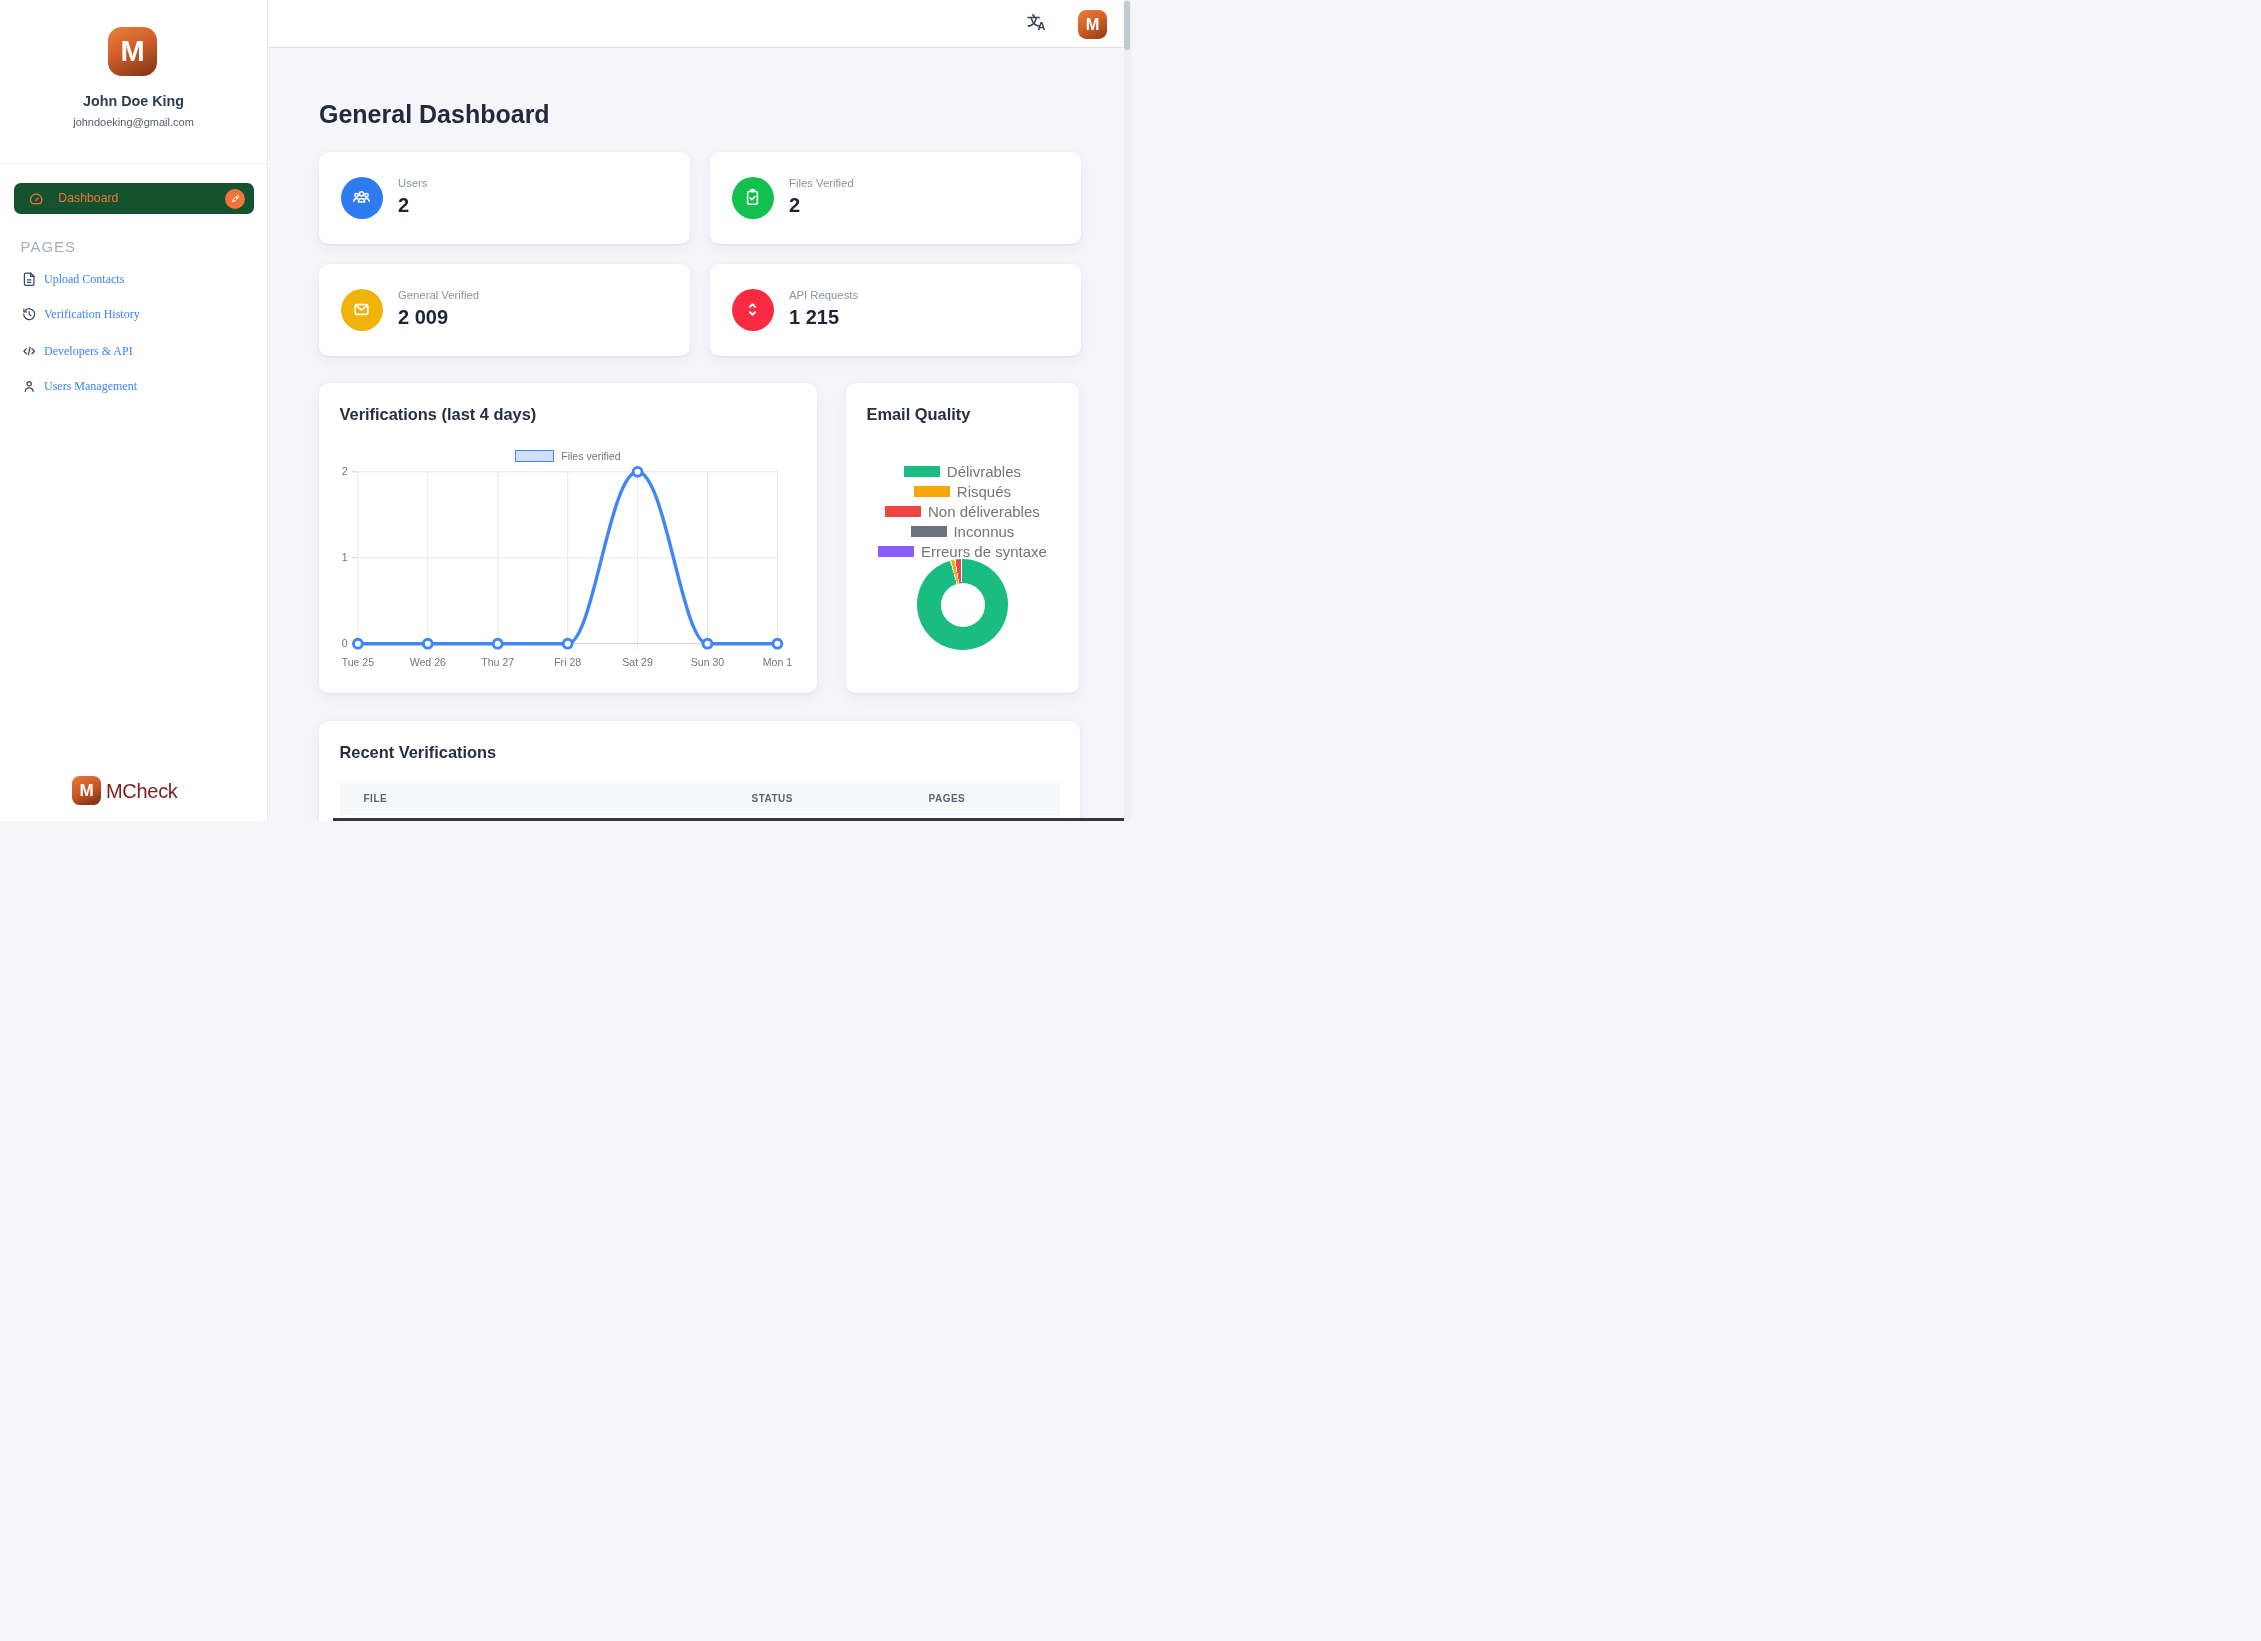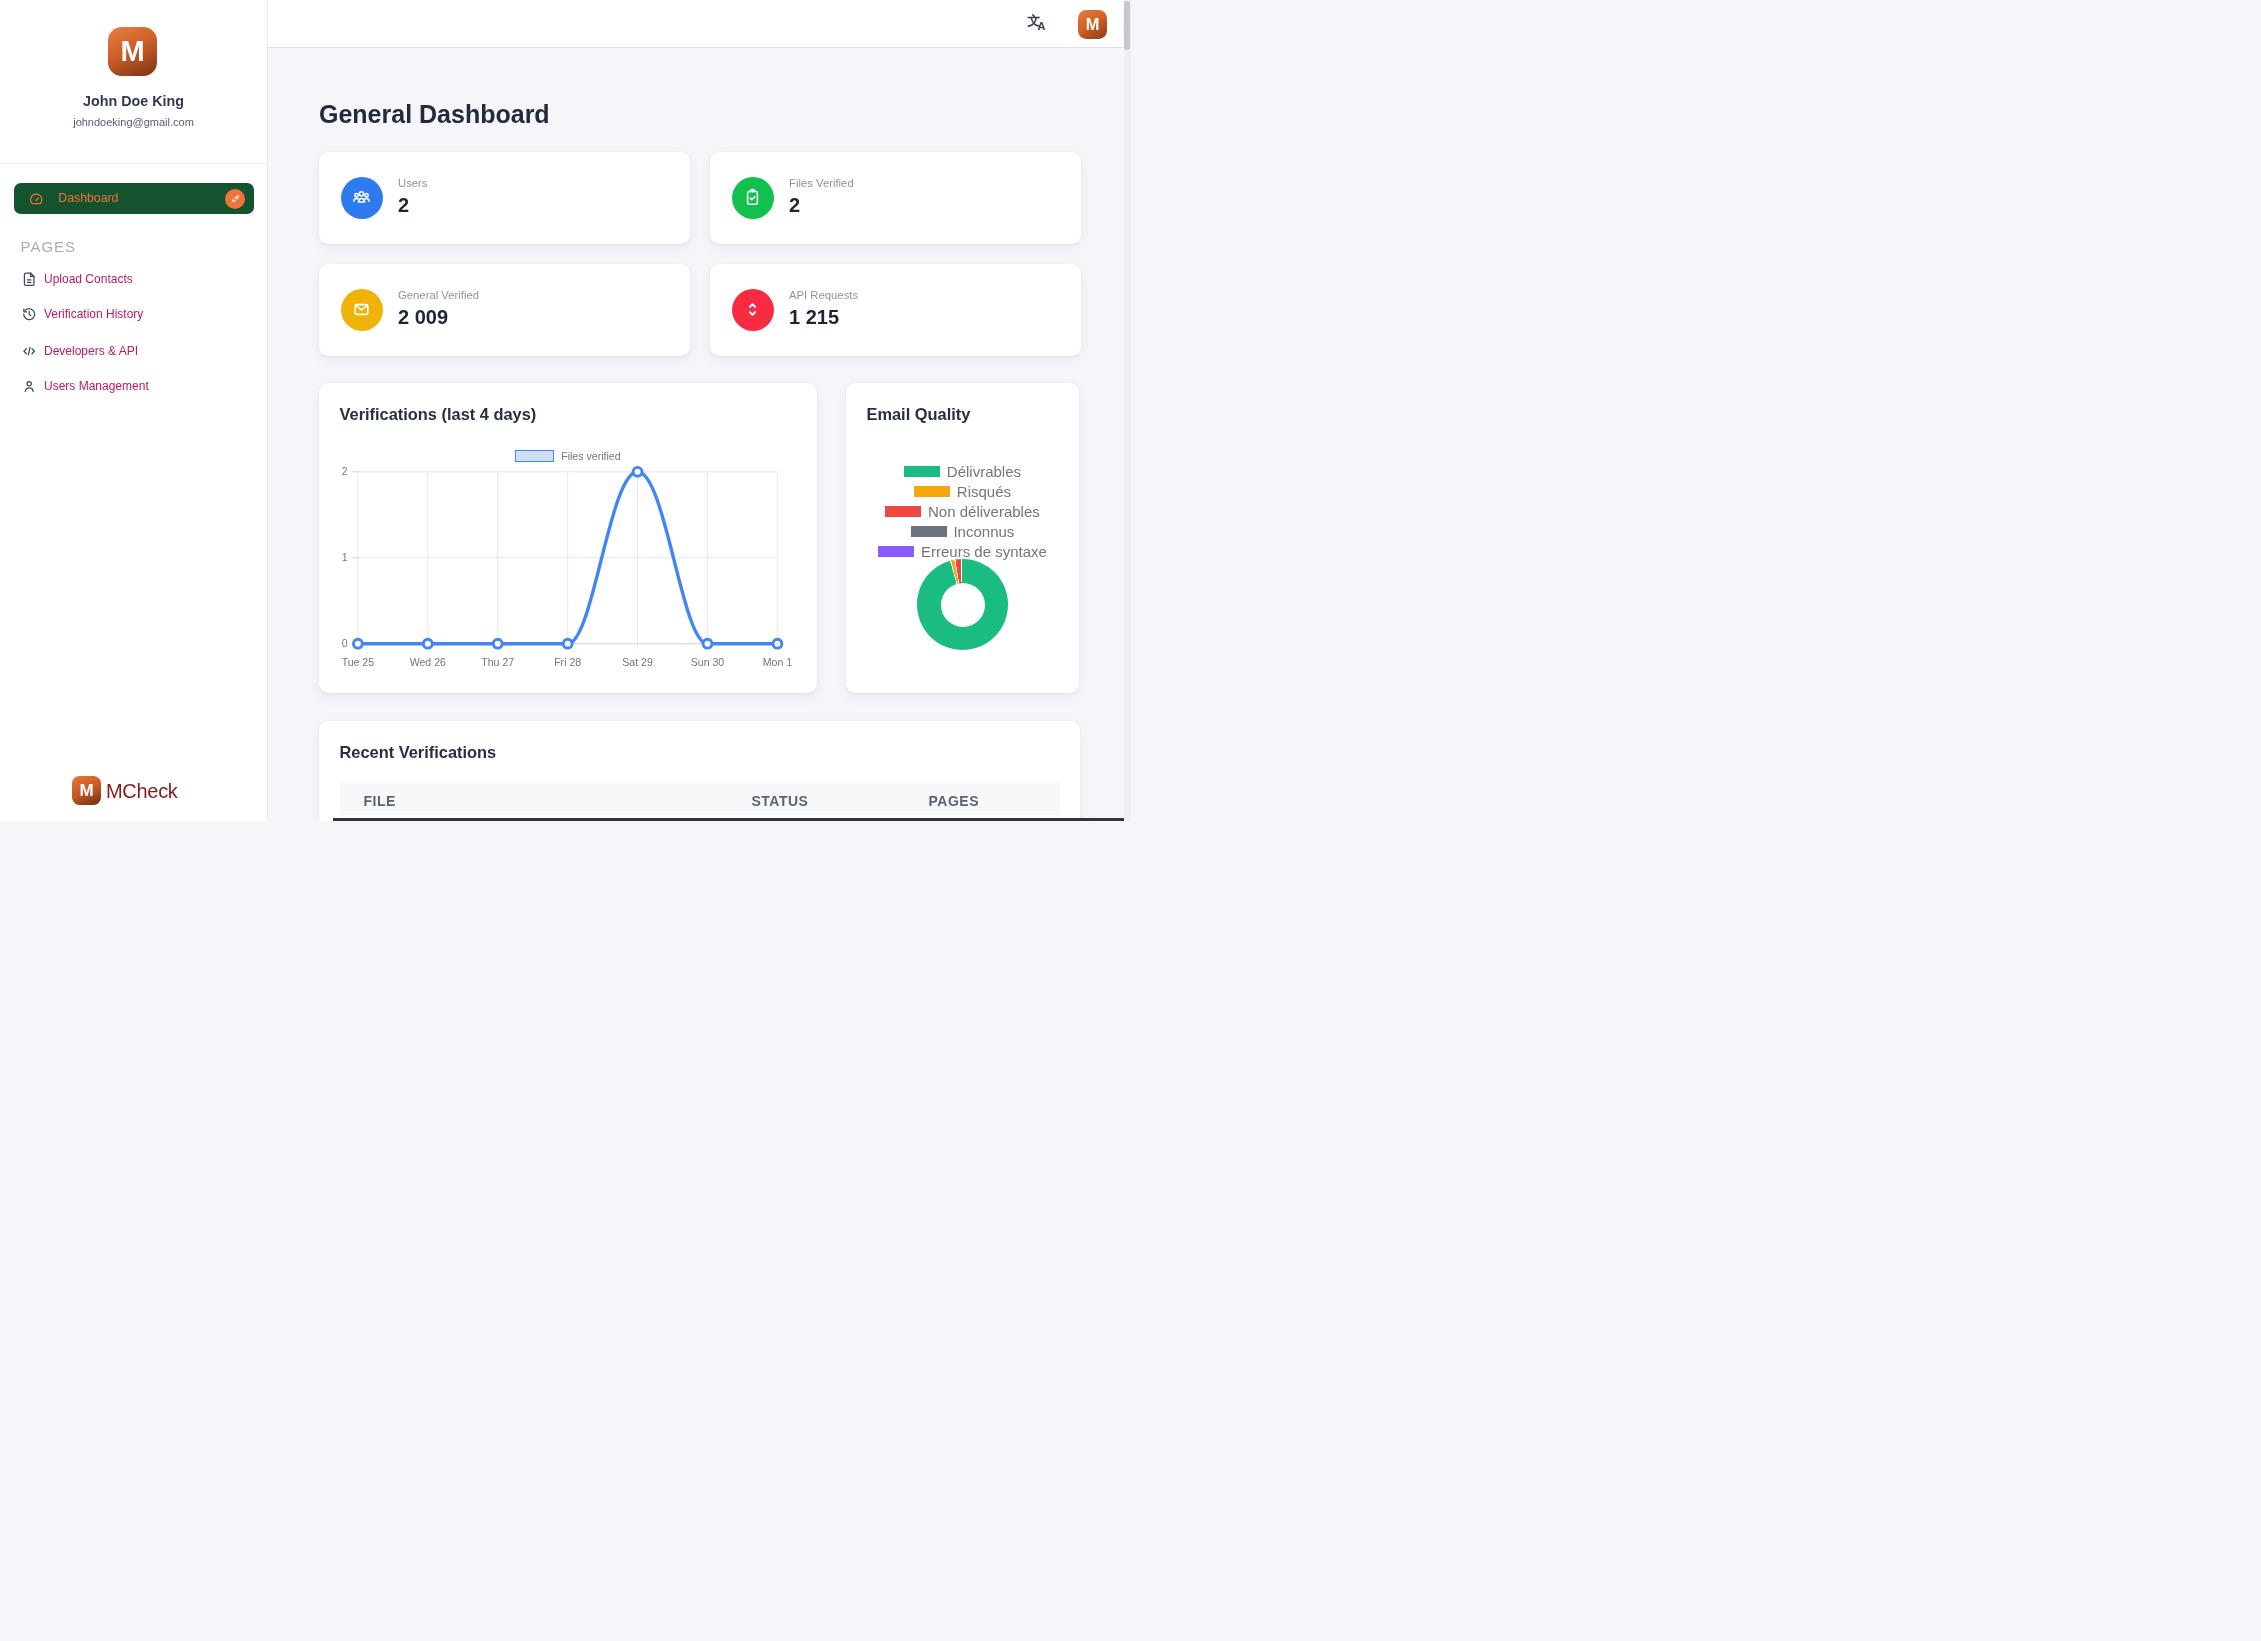--- a/index.html
+++ b/index.html
@@ -22,21 +22,21 @@
   .nav-active .gauge { position:absolute; left:13.7px; top:7.5px; width:16.4px; height:16.4px; color:#f3713b; }
   .nav-active .lbl { position:absolute; left:44px; top:7.5px; font-size:12.3px; color:#f3713b; }
   .badge { position:absolute; right:9px; top:5.5px; width:20.5px; height:20.5px; border-radius:50%;
     background:#f0743c; color:#fff; }
   .badge svg { position:absolute; left:4.1px; top:4.1px; width:12.3px; height:12.3px; }
 
   .nav-section { position:absolute; left:20.5px; top:238px; font-size:15px; letter-spacing:1px;
     color:#a6adba; }
   .nav-item { position:absolute; left:0; width:268px; height:29px; cursor:pointer; }
   .nav-item .ic { position:absolute; left:20.5px; top:6.1px; width:16.4px; height:16.4px; color:#3d4657; }
-  .nav-item .lbl { position:absolute; left:44px; top:6.8px; font-size:12px; color:#be185d; }
+  .nav-item .lbl { position:absolute; left:44px; top:6.8px; font-size:12px; color:#3b82f6;font-family:Liberation Serif, serif; }
   .ni-0 { top:265px; } .ni-1 { top:300px; } .ni-2 { top:337px; } .ni-3 { top:372px; }
 
   .brand { position:absolute; left:72px; top:776px; height:30px; }
   .brand-icon { position:absolute; left:0; top:0; width:29px; height:29px; border-radius:7.5px;
     background:linear-gradient(155deg,#e87a3c 0%, #c25424 55%, #6f2d13 100%);
     color:#fff; font-size:17px; font-weight:bold; line-height:29px; text-align:center; }
   .brand-name { position:absolute; left:34px; top:4.1px; font-size:20px; font-weight:normal; color:#7f1d1d;
     letter-spacing:-0.3px; }
 
   
@@ -80,21 +80,21 @@
   .sw-0 { background:#1abc82; } .sw-1 { background:#f5a70b; } .sw-2 { background:#ee4545; }
   .sw-3 { background:#6b7280; } .sw-4 { background:#8b5cf6; }
   .donut { position:absolute; left:71px; top:176px; width:91px; height:91px; border-radius:50%;
     background:conic-gradient(#1abc82 0deg 344deg, #ffffff 344deg 345.5deg, #f5a70b 345.5deg 349.5deg,
       #ffffff 349.5deg 351deg, #ee4545 351deg 357.5deg, #ffffff 357.5deg 359deg, #1abc82 359deg 360deg); }
   .donut::after { content:""; position:absolute; left:24px; top:24px; width:44px; height:44px;
     border-radius:50%; background:#fff; }
 
   .recent-card { left:51px; top:673px; width:761px; height:178px; }
   .thead { position:absolute; left:20.5px; top:62px; width:720px; height:32px; background:#f7f8fa; }
-  .thead span { position:absolute; top:10.2px; font-size:14px; font-weight:bold; letter-spacing:0.5px;
+  .thead span { position:absolute; top:10.2px; font-size:10px; font-weight:bold; letter-spacing:0.5px;
     color:#5b6474; }
   .th-file { left:24px; } .th-status { left:412px; } .th-date { left:589px; }
 
   .bottom-strip { position:absolute; left:65px; top:770px; width:797px; height:2.7px; background:#32363d; z-index:9; }
 
   
   .scrollbar { position:absolute; right:0; top:0; width:7.5px; height:821px; background:#edeff2; z-index:10; }
   .scroll-thumb { position:absolute; left:0.7px; top:1.4px; width:6.1px; height:49px; border-radius:3.4px;
     background:#c4c8cf; cursor:pointer; }
 

